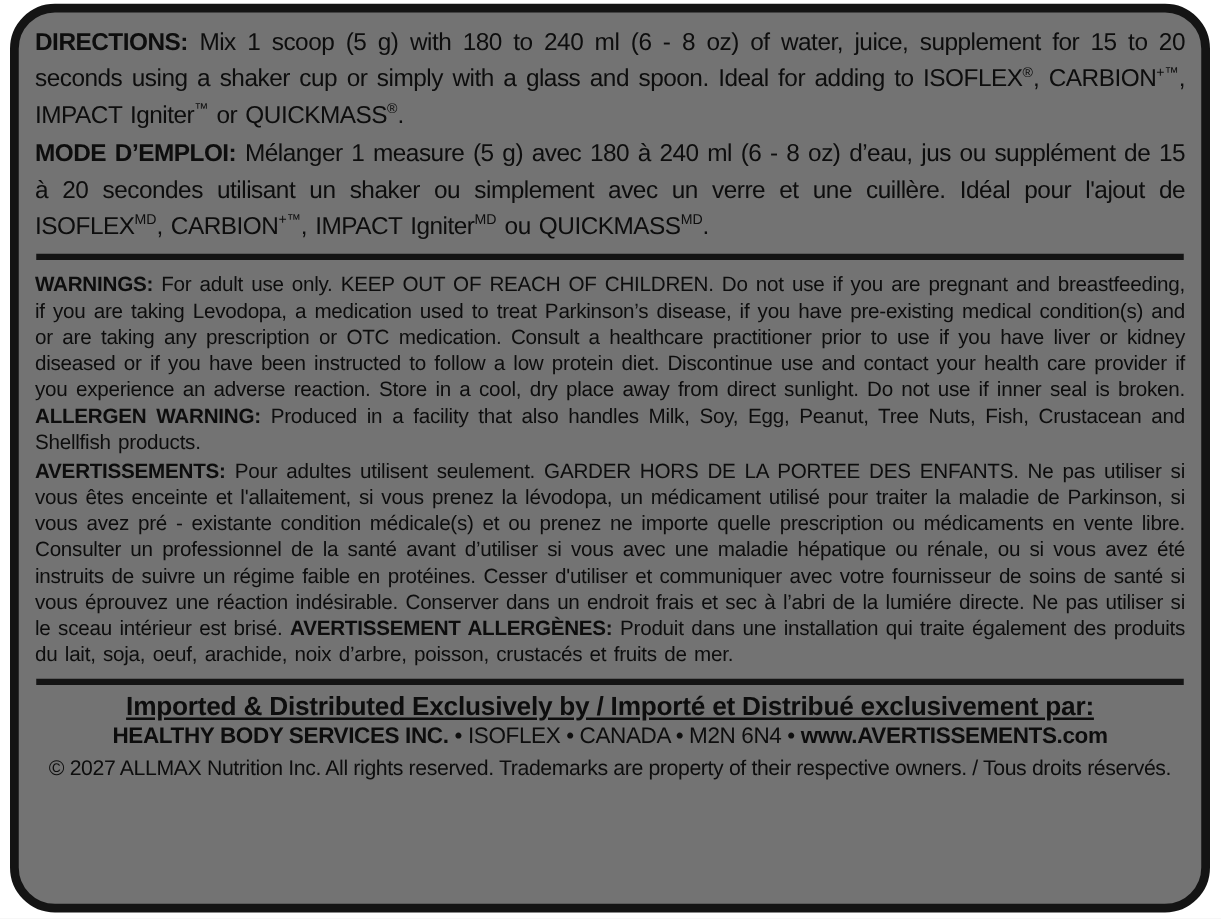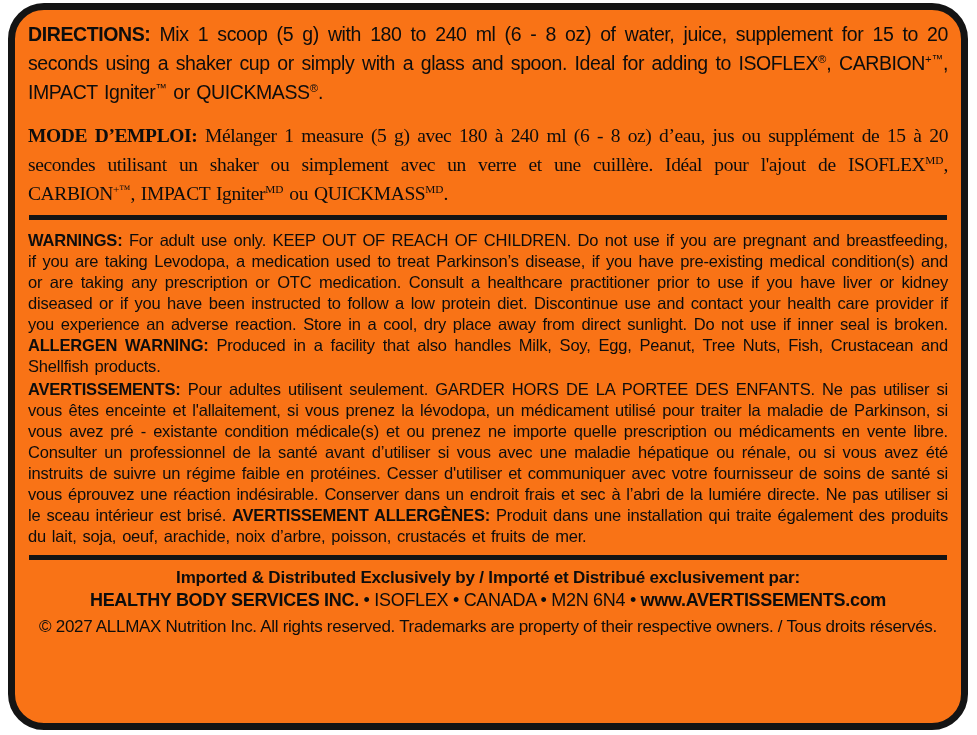--- a/index.html
+++ b/index.html
@@ -17,60 +17,61 @@
   }
   .label {
     position: absolute;
     left: 8px;
     top: 3px;
     width: 960px;
     height: 727px;
     box-sizing: border-box;
     border: 7px solid #141414;
     border-radius: 36px;
-    background: #f97316;
+    background: #737373;
     padding: 10px 13px 8px 13px;
     overflow: hidden;
   }
   p { margin: 0; }
   .p-lg {
     font-size: 19.5px;
     line-height: 29px;
     letter-spacing: -0.4px;
     word-spacing: 1.5px;
     text-align: justify;
   }
   .p-sm {
     font-size: 16.5px;
     line-height: 21px;
     letter-spacing: -0.2px;
     word-spacing: 1.5px;
     text-align: justify;
   }
-  .mode { margin-top: 14px; font-family: Liberation Serif, serif; }
+  .mode { margin-top: 2px; }
   .warn-fr { margin-top: 2px; }
   .b { font-weight: bold; }
   .sup {
     font-size: 58%;
     vertical-align: super;
     letter-spacing: 0;
     line-height: 0;
   }
   .divider {
     height: 5px;
     background: #141414;
     margin: 7px 1px 10px 1px;
   }
   .divider-btm { margin: 8px 1px 8px 1px; }
   .footer { text-align: center; }
   .f1 {
-    font-size: 17px;
+    font-size: 21px;
     line-height: 20px;
     font-weight: bold;
     letter-spacing: -0.2px;
+    text-decoration: underline;
   }
   .f2 {
     font-size: 18px;
     line-height: 24px;
     letter-spacing: -0.3px;
   }
   .f3 {
     font-size: 17px;
     line-height: 21px;
     letter-spacing: -0.3px;

